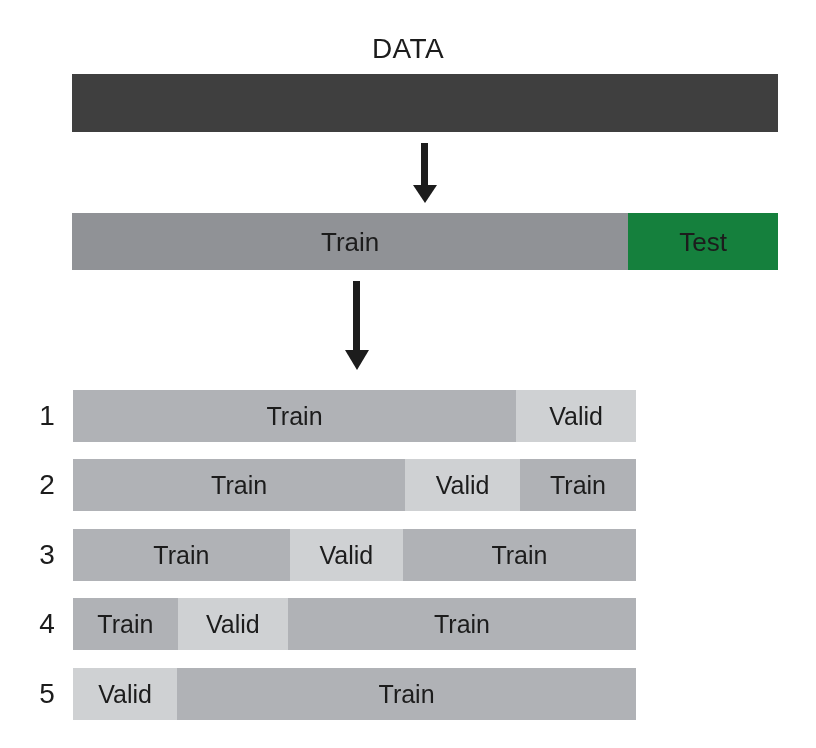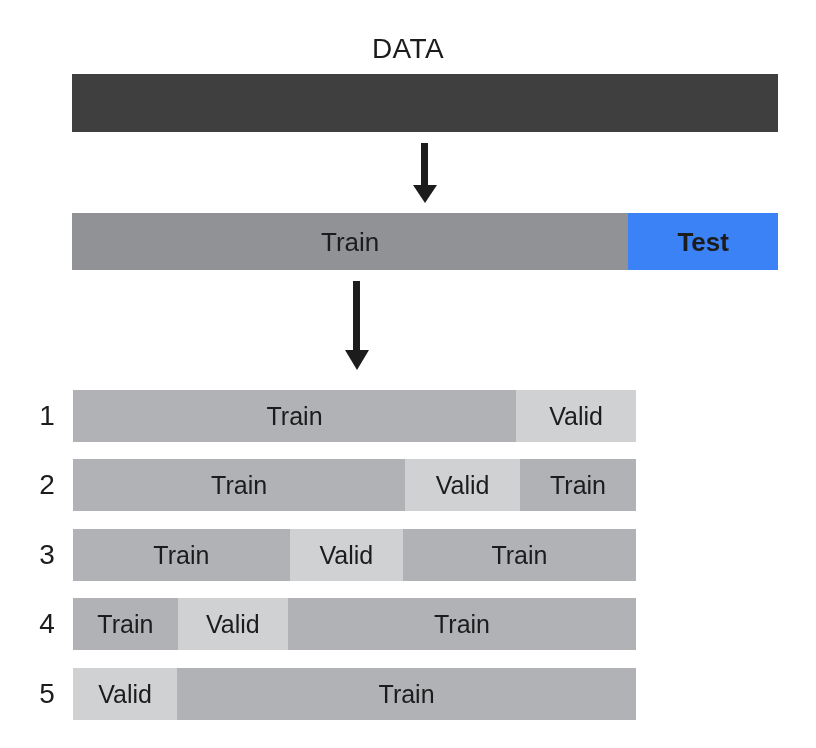--- a/index.html
+++ b/index.html
@@ -118,21 +118,21 @@
       <div class="seg" style="flex: 0 0 100%; background: rgb(63, 63, 63); color: rgb(255, 255, 255);"></div>
     </div>
 
   <div class="abs">
     <div class="abs arrow-line" style="left: 421px; top: 143px; width: 7px; height: 45px; background: rgb(28, 28, 28);"></div>
     <div class="abs arrow-head" style="left:413px; top:185px; border-top:18px solid #1c1c1c;"></div>
   </div>
 
   <div class="abs bar-band" id="split-bar">
       <div class="seg" style="flex: 0 0 78.8%; background: rgb(144, 146, 150);">Train</div>
-      <div class="seg" style="flex: 0 0 21.2%; background: #3b82f6; font-weight: bold;">Test</div>
+      <div class="seg" style="flex: 0 0 21.2%; background: #15803d;">Test</div>
     </div>
 
   <div class="abs">
     <div class="abs arrow-line" style="left: 353px; top: 281px; width: 7px; height: 72px; background: rgb(28, 28, 28);"></div>
     <div class="abs arrow-head" style="left:345px; top:350px; border-top:20px solid #1c1c1c;"></div>
   </div>
 
   <div class="abs fold-row" style="top:390px;">
     <div class="fold-index">1</div>
     <div class="fold-bar">

